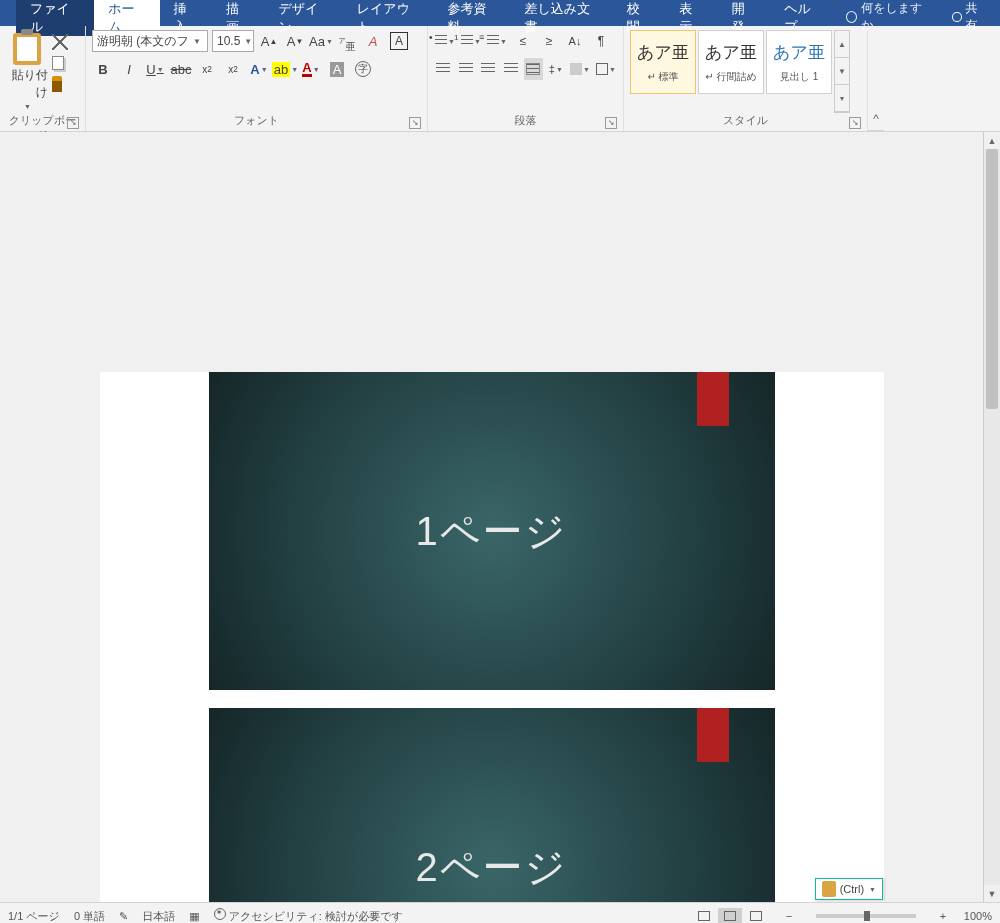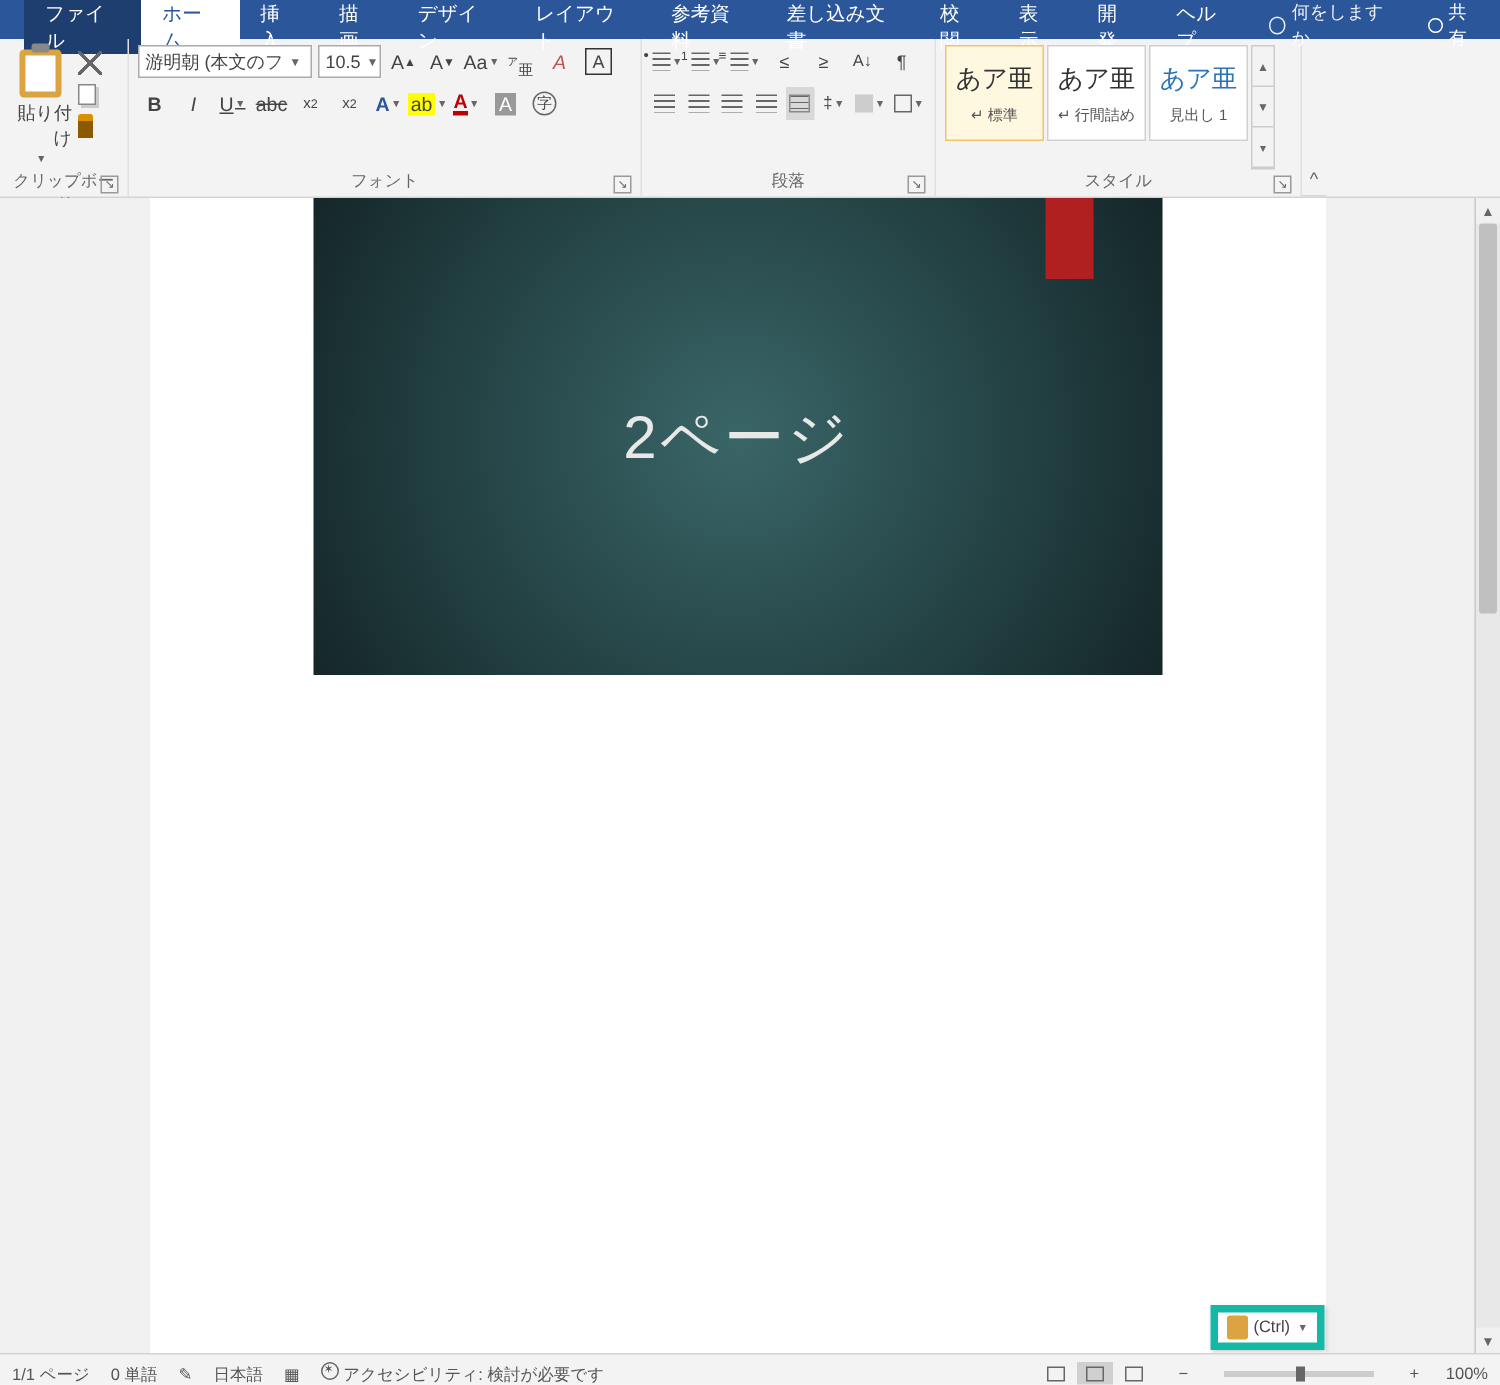--- a/index.html
+++ b/index.html
@@ -104,21 +104,21 @@
 .margin-marks { position: absolute; top: 210px; left: 180px; right: 180px; height: 16px; }
 .mark-l, .mark-r { position:absolute; width:12px; height:12px; border-bottom:1px solid #aaa; }
 .mark-l { left:0; border-left:1px solid #aaa; }
 .mark-r { right:0; border-right:1px solid #aaa; }
 
 .slide { width: 566px; height: 318px; margin: 0 auto 18px auto; background: radial-gradient(circle at 50% 50%, #3a6668 0%, #1f3a3c 70%, #152628 100%); position: relative; display:flex; align-items:center; justify-content:center; }
 .slide .red-tab { position:absolute; top:0; right:46px; width:32px; height:54px; background:#b02020; }
 .slide-title { color:#e8e8e8; font-size:40px; font-weight:300; letter-spacing:2px; }
 .slide1 { margin-top: 240px; }
 
-.paste-opts { position:absolute; right:100px; bottom:2px; background:#fff; border:5px solid #14b8a6; padding:2px 6px; font-size:11px; display:flex; align-items:center; gap:4px; box-shadow:1px 1px 3px rgba(0,0,0,.2);}
+.paste-opts { position:absolute; right:100px; bottom:2px; background:#fff; border:1px solid #14b8a6; padding:2px 6px; font-size:11px; display:flex; align-items:center; gap:4px; box-shadow:1px 1px 3px rgba(0,0,0,.2);}
 .paste-ic { width:14px; height:16px; background:#d9a441; border-radius:2px; }
 
 .vscroll { width:17px; background:#e8e8e8; border-left:1px solid #ccc; display:flex; flex-direction:column; }
 .vscroll .arr { height:17px; display:flex; align-items:center; justify-content:center; font-size:9px; color:#666; background:#f0f0f0; }
 .vscroll .track { flex:1; position:relative; }
 .vscroll .thumb { position:absolute; top:0; left:2px; right:2px; height:260px; background:#c0c0c0; border-radius:2px; }
 
 
 .statusbar { height: 27px; background: #f3f3f3; border-top: 1px solid #d4d4d4; display: flex; align-items: center; padding: 0 8px; font-size: 11px; color: #555; gap: 14px; }
 .statusbar .spacer { flex: 1; }
@@ -319,20 +319,24 @@
   <div class="collapse-arrow">^</div>
 </div>
 
 <div class="doc-area">
   <div class="doc-scroll">
     <div class="page">
       <div class="margin-marks">
         <div class="mark-l"></div>
           <div class="mark-r"></div>
       </div>
+      <div class="slide slide1">
+        <div class="red-tab"></div>
+        <div class="slide-title">1ページ</div>
+      </div>
       <div class="slide">
         <div class="red-tab"></div>
         <div class="slide-title">2ページ</div>
       </div>
     </div>
     <div class="paste-opts">
       <span class="paste-ic"></span>
       <span>(Ctrl)</span>
       <span class="dd-sm">▼</span>
     </div>

